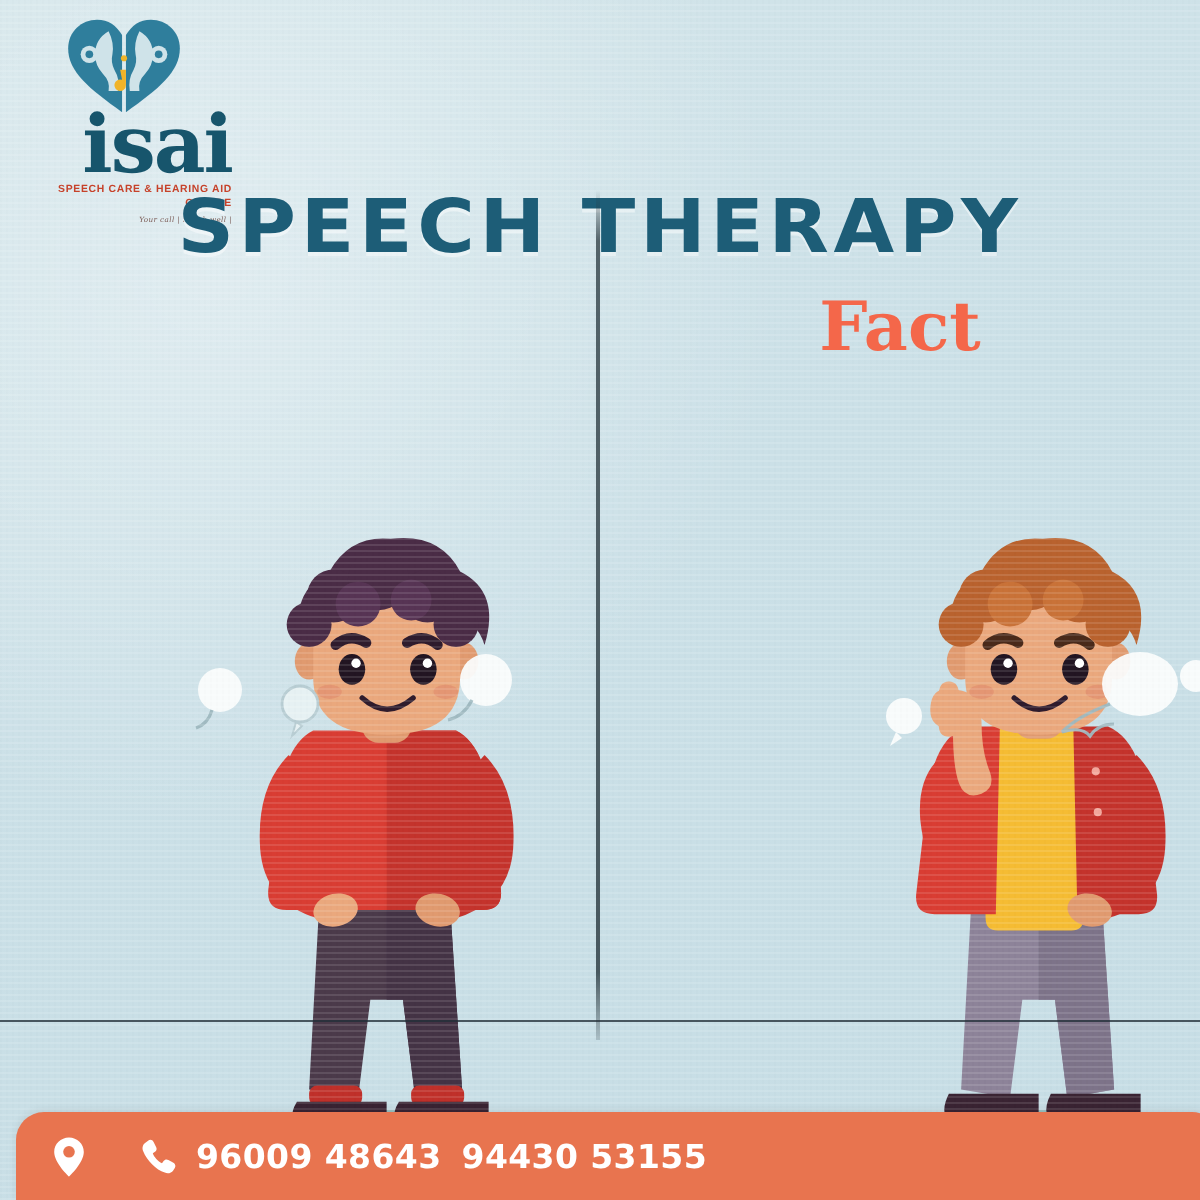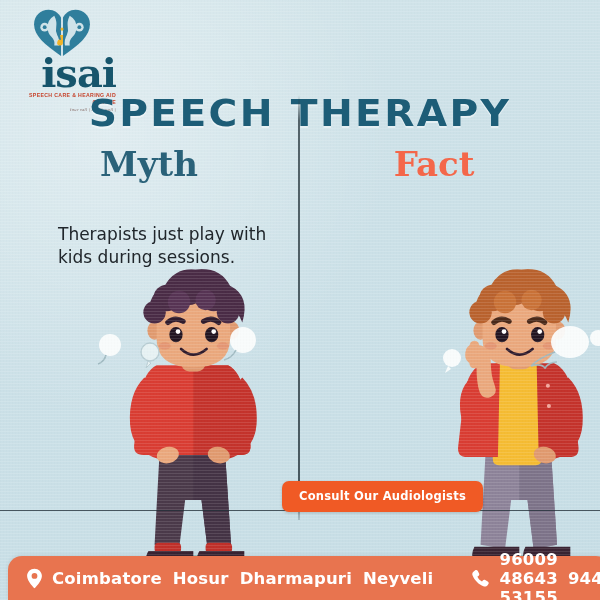--- a/index.html
+++ b/index.html
@@ -54,21 +54,21 @@
     background:linear-gradient(180deg,rgba(40,55,62,0) 0%,rgba(40,55,62,.75) 6%,rgba(40,55,62,.8) 92%,rgba(40,55,62,.2) 100%);
   }
   #groundline{
     position:absolute;left:0;top:510px;width:600px;height:1.4px;
     background:rgba(35,48,56,.78);
   }
 
   
   .col{position:absolute;top:145px;}
   #col-left{left:0;width:298px;}
-  #col-right{left:284px;width:300px;}
+  #col-right{left:300px;width:300px;}
 
   .heading{
     font-family:"DejaVu Serif", serif;font-weight:700;
     font-size:34px;text-align:center;line-height:38px;
   }
   #myth-heading{color:#2a6279;}
   #fact-heading{color:#f4674a;}
 
   .body-copy{
     font-family:"DejaVu Sans", sans-serif;
@@ -266,39 +266,31 @@
     <div class="word">isai</div>
     <div class="sub">SPEECH CARE &amp; HEARING AID CENTRE</div>
     <div class="tag">Your call | Speak well |</div>
   </div>
 
   <div id="title">SPEECH THERAPY</div>
 
   <div id="divider"></div>
   <div id="groundline"></div>
 
-  <div class="col" id="col-left">
-    <div class="heading" id="myth-heading">Myth</div>
-    <div class="body-copy" id="myth-body">Therapists just play with kids during sessions.</div>
-  </div>
 
   <div class="col" id="col-right">
     <div class="heading" id="fact-heading">Fact</div>
   </div>
 
-  <button id="cta">Consult Our Audiologists</button>
 
   <div id="footer">
     <svg class="ic" width="17" height="21" viewBox="0 0 17 21" xmlns="http://www.w3.org/2000/svg">
       <path d="M8.5 0.8C4.4 0.8 1.1 4.0 1.1 8.0c0 5.5 7.4 12.3 7.4 12.3s7.4-6.8 7.4-12.3c0-4.0-3.3-7.2-7.4-7.2z" fill="#fff"></path>
       <circle cx="8.5" cy="7.9" r="2.9" fill="#e8744f"></circle>
     </svg>
-    <div class="cities">
-      <span>Coimbatore</span><span>Hosur</span><span>Dharmapuri</span><span>Neyveli</span>
-    </div>
     <div class="fgap"></div>
     <svg class="ic" width="19" height="19" viewBox="0 0 19 19" xmlns="http://www.w3.org/2000/svg">
       <path d="M4.2 1.2c1.0-0.6 2.1-0.2 2.6 0.8l1.3 2.6c0.4 0.9 0.2 1.8-0.6 2.3L6.4 7.6c0.6 1.9 2.6 4.1 4.6 5l0.8-1.1c0.6-0.8 1.5-1.0 2.4-0.5l2.5 1.4c1.0 0.6 1.3 1.7 0.7 2.6l-0.8 1.2c-0.9 1.3-2.6 1.8-4.2 1.1C8.0 15.9 3.4 11.2 1.6 6.6 0.9 5.0 1.4 3.3 2.7 2.4z" fill="#fff"></path>
     </svg>
     <div class="phones">
       <span>96009 48643</span><span>94430 53155</span>
     </div>
   </div>
 
 </div>

